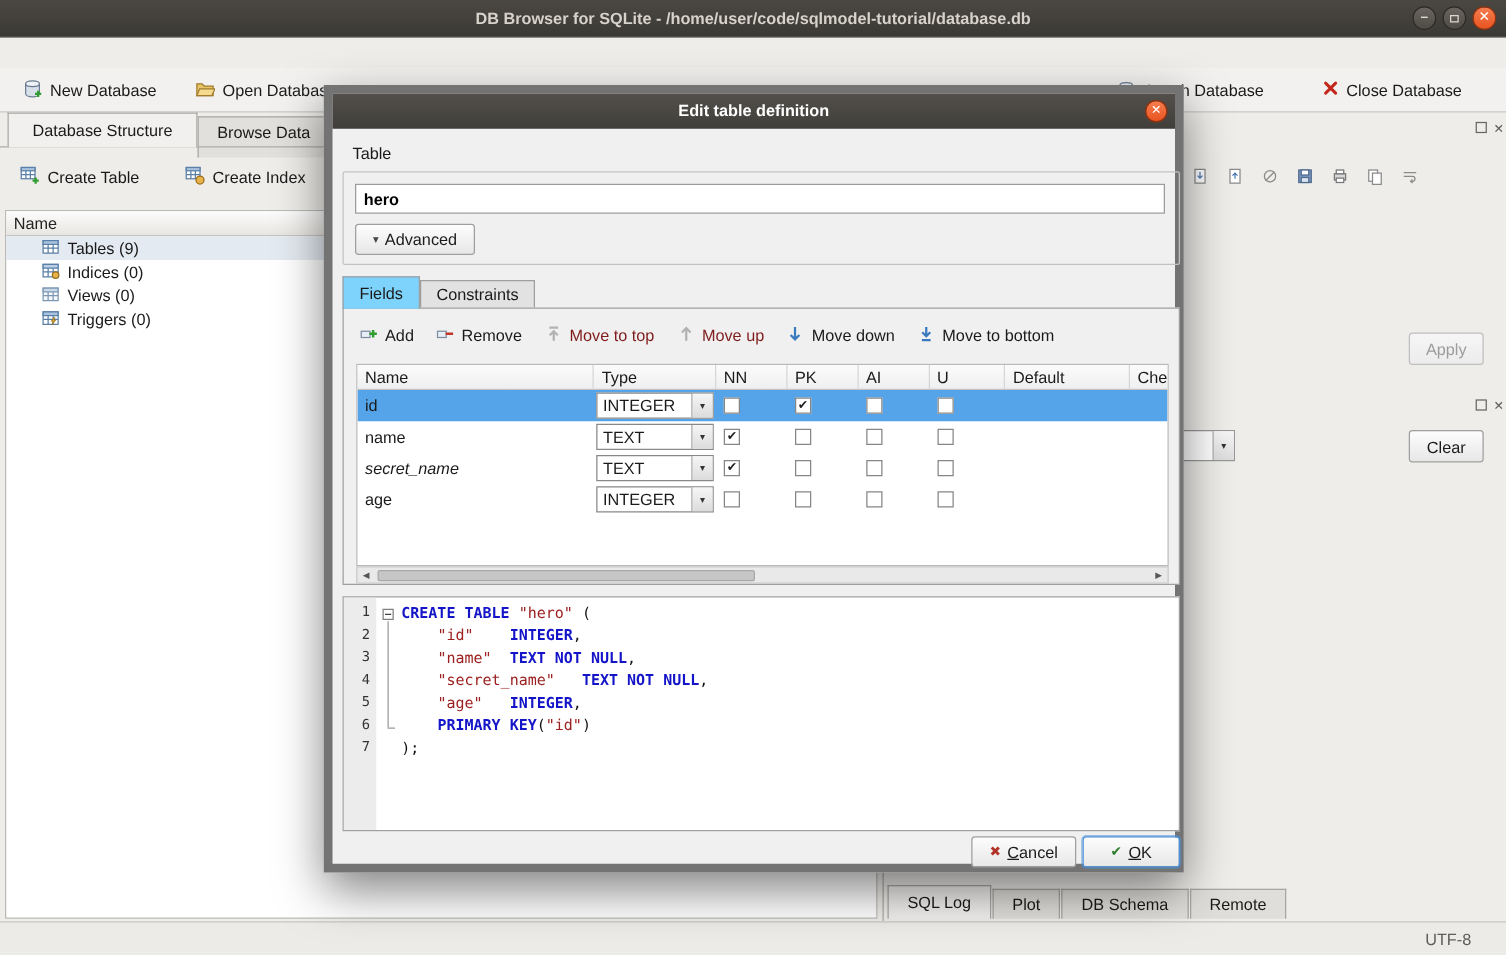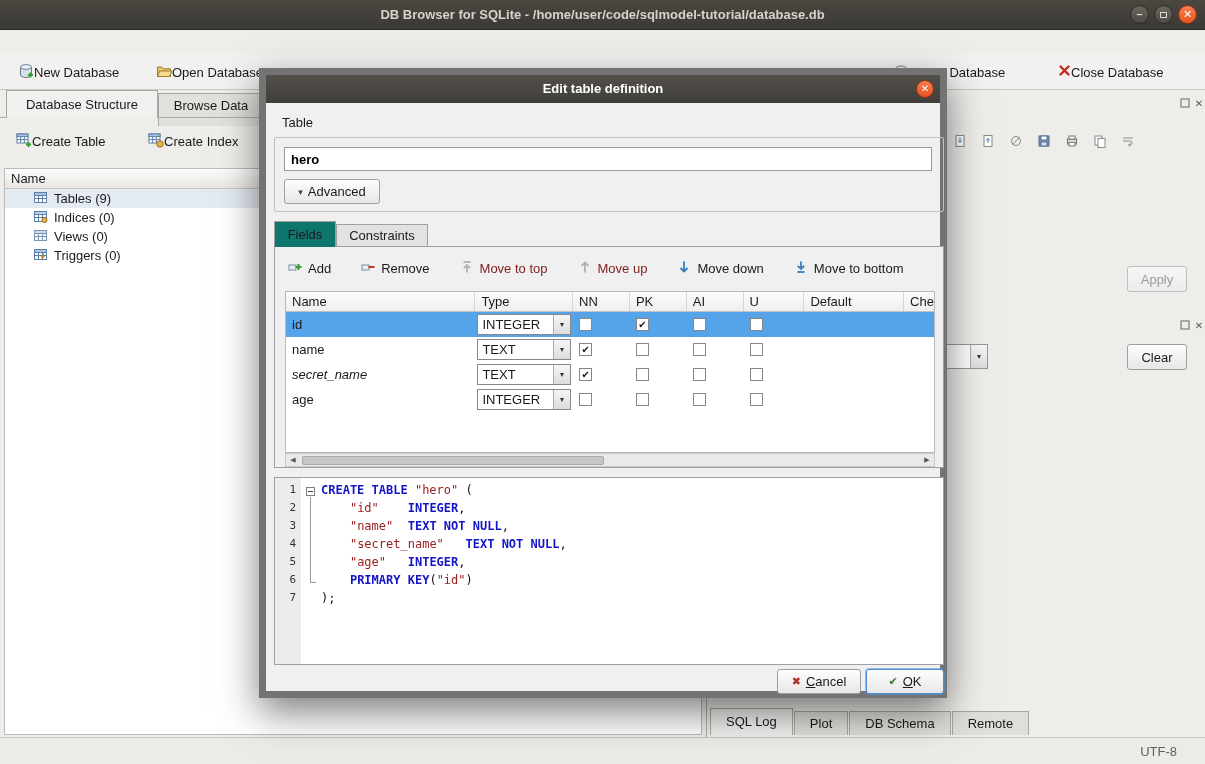--- a/index.html
+++ b/index.html
@@ -18,21 +18,21 @@
     color:#ddd9d1;font-size:11px;line-height:1}
   .wbtn.close{background:linear-gradient(#f57d4f,var(--orange));border-color:#8f3210;color:#fff}
   .glyph-max{width:7px;height:6px;border:1px solid #ddd9d1}
 
   
   .menubar{position:absolute;left:0;top:30px;width:1205px;height:24px;background:#f2f1ef;
     border-bottom:1px solid #d8d6d2;display:flex;align-items:center;padding-left:6px}
   .menu-item{padding:3px 10px}
   .toolbar{position:absolute;left:0;top:54px;width:1205px;height:36px;background:#f2f1ef;
     border-bottom:1px solid #c9c7c3}
-  .tbtn{position:absolute;top:4px;display:flex;align-items:center;height:28px;padding:0 8px}
+  .tbtn{position:absolute;top:4px;display:flex;align-items:center;gap:6px;height:28px;padding:0 8px}
 
   
   .tab{position:absolute;border:1px solid #a9a7a3;border-bottom:none;text-align:center;
     background:#e2e0dc;overflow:hidden;white-space:nowrap}
   .tab.active{background:#f1f0ee;z-index:2}
   .pane-line{position:absolute;background:#aeaca8}
 
   
   .treeview{position:absolute;left:4px;top:168px;width:698px;height:567px;background:#fff;border:1px solid #bcbab6}
   .tree-head{height:20px;background:linear-gradient(#fcfcfc,#e8e6e2);border-bottom:1px solid #c6c4c0;
@@ -73,24 +73,24 @@
   .dlg-close{position:absolute;right:6px;top:5px;width:18px;height:18px;border-radius:50%;
     background:linear-gradient(#f57d4f,var(--orange));border:1px solid #8f3210;color:#fff;
     display:flex;align-items:center;justify-content:center;font-size:10px}
   .gblabel{position:absolute;left:16px;top:40px}
   .groupbox{position:absolute;left:8px;top:62px;width:670px;height:75px;border:1px solid #c2c2c2;border-radius:2px}
   .textinput{position:absolute;left:18px;top:72px;width:648px;height:24px;border:1px solid #9b9b9b;
     background:#fff;font-family:inherit;font-size:13px;font-weight:bold;padding:0 6px;outline:none}
   .adv{position:absolute;left:18px;top:104px;width:96px}
   .chev{font-size:9px;color:#444}
   .dtab{position:absolute;border:1px solid #9f9f9f;border-bottom:none;text-align:center}
-  .dtab.active{background:#0f766e;z-index:3}
+  .dtab.active{background:#7dd3fc;z-index:3}
   .dtab.inactive{background:#e2e2e2}
   .fpane{position:absolute;left:8px;top:171px;width:670px;height:222px;border:1px solid #9f9f9f;background:#f0f0f0}
-  #fieldbar{position:absolute;left:4px;top:8px;height:26px;display:flex;gap:12px}
+  #fieldbar{position:absolute;left:4px;top:8px;height:26px;display:flex;gap:0}
   .fbtn{display:flex;align-items:center;gap:6px;padding:0 9px;height:26px;color:#1a1a1a}
   .fbtn.disabled{color:#7f1d1d}
   .gridbox{position:absolute;left:10px;top:44px;width:650px;height:162px;background:#fff;border:1px solid #b9b9b9;overflow:hidden}
   .ghead{display:flex;height:20px;background:linear-gradient(#fbfbfb,#efefef);border-bottom:1px solid #c2c2c2}
   .hcell{line-height:19px;padding-left:6px;border-right:1px solid #d6d6d6;overflow:hidden;white-space:nowrap}
   .gridrow{display:flex;height:25px}
   .gridrow.sel{background:var(--sel)}
   .gcell{overflow:hidden;white-space:nowrap}
   .namecell{line-height:25px;padding-left:6px}
   .ckcell{display:flex;align-items:center;padding-left:6px}

